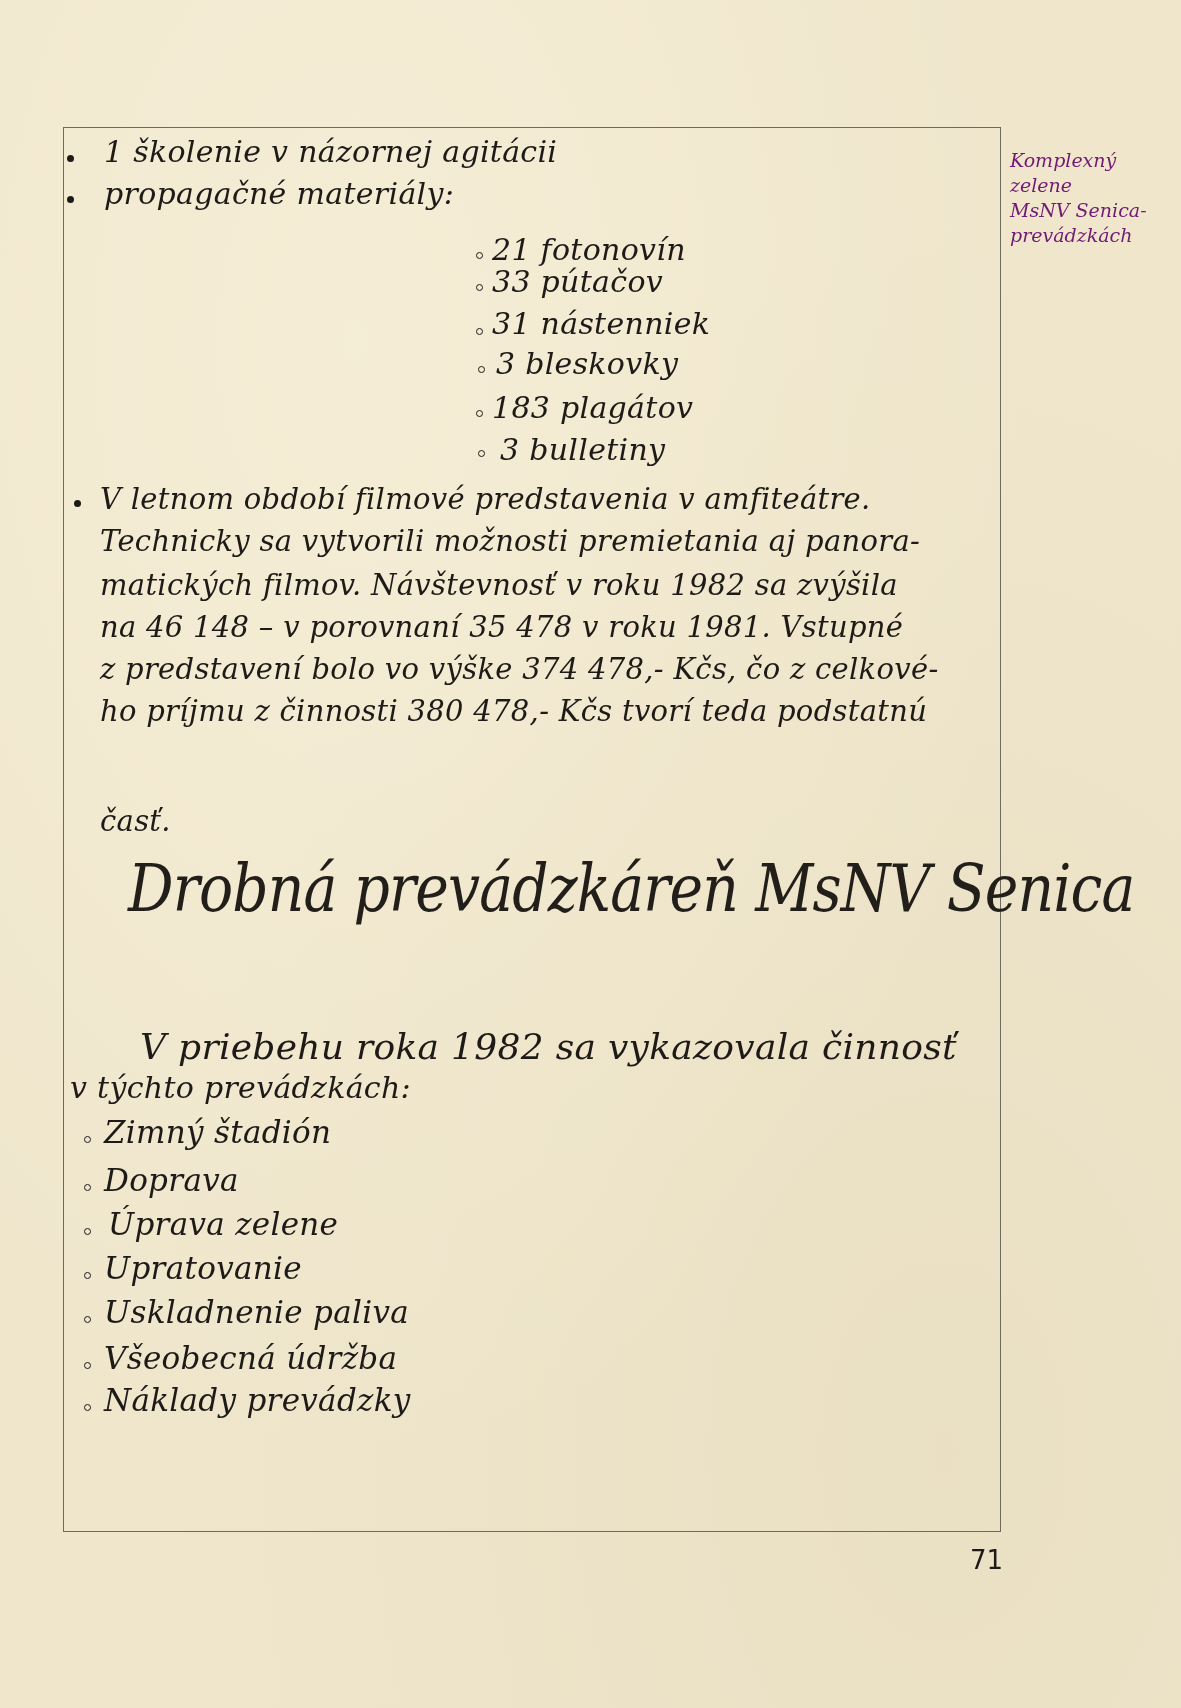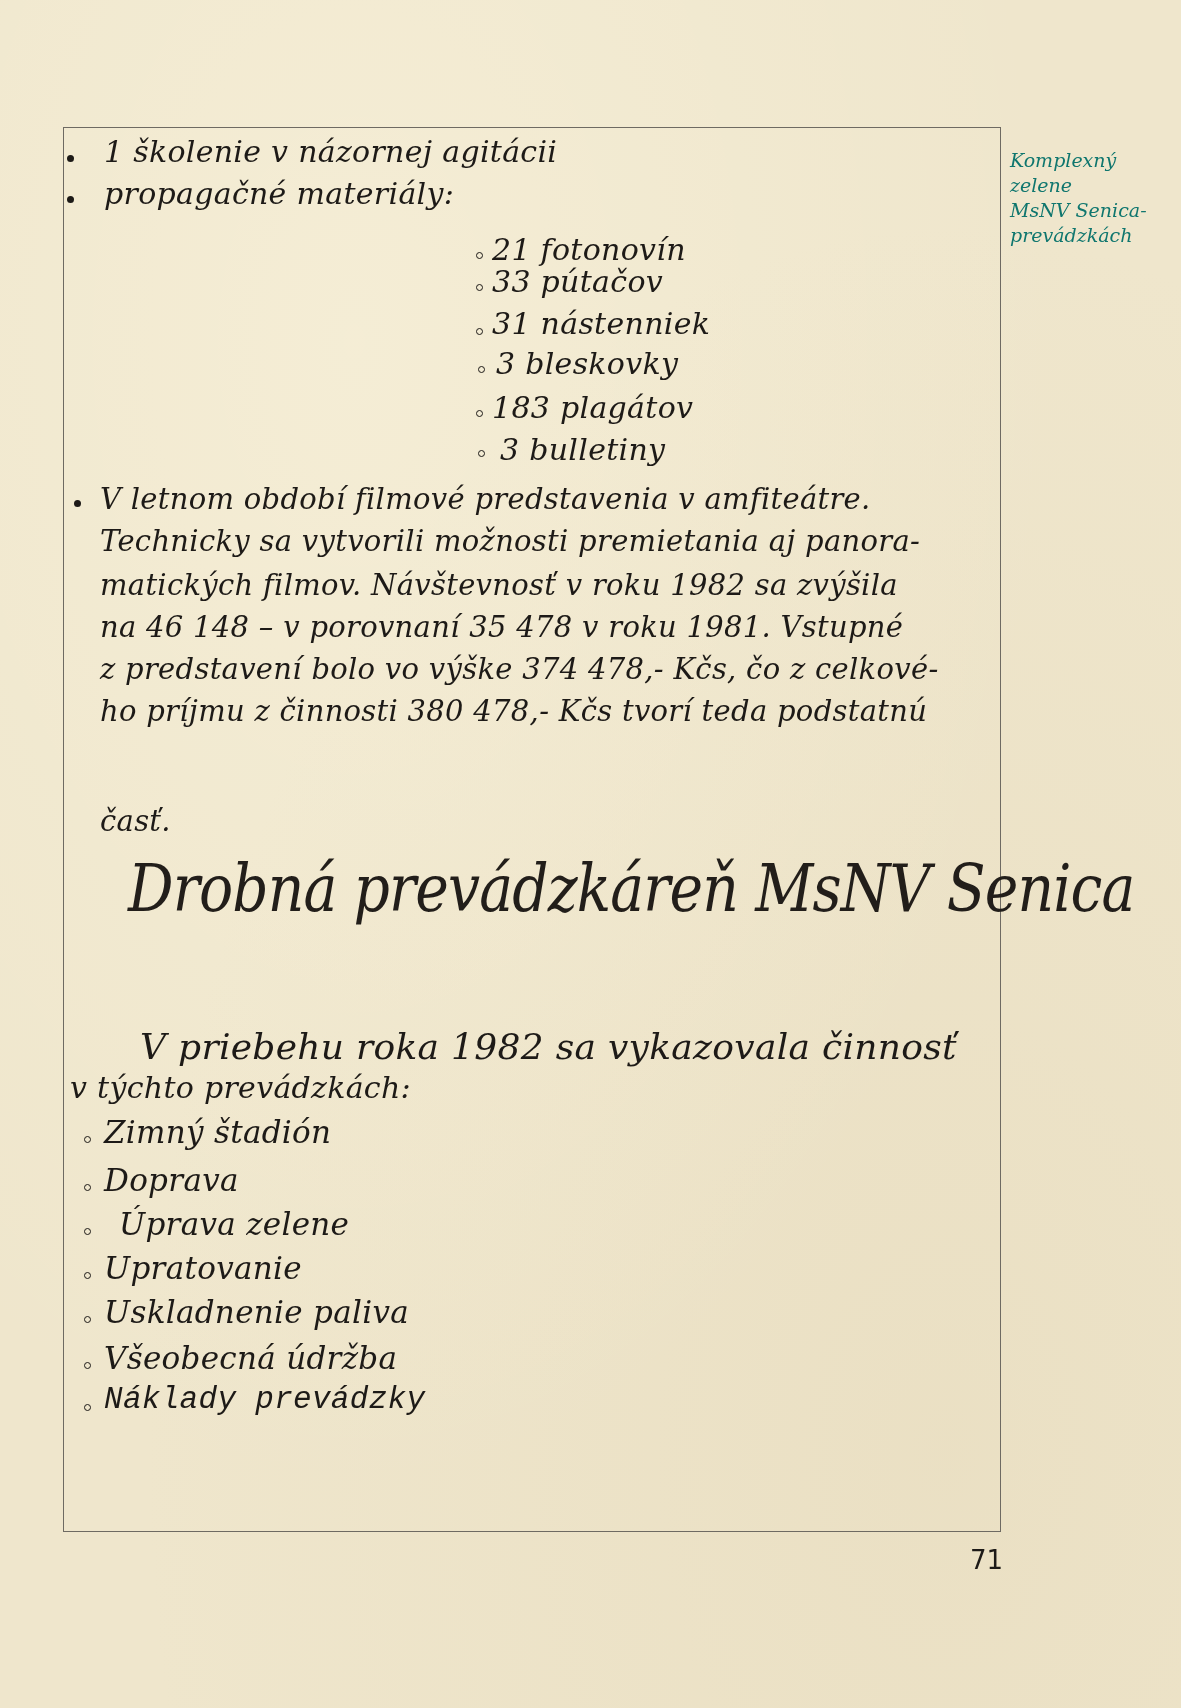--- a/index.html
+++ b/index.html
@@ -85,21 +85,21 @@
     left: 1010px;
     top: 148px;
     width: 170px;
   }
   .margin-note div {
     font-family: "DejaVu Serif", serif;
     font-style: italic;
     font-size: 19px;
     line-height: 25px;
     white-space: nowrap;
-    color: #0f766e;
+    color: #701a75;
   }
 </style>
 </head>
 <body>
 
 <div class="page-bg"></div>
 
 <div class="frame"></div>
 
 <div class="margin-note">
@@ -147,27 +147,27 @@
 <span class="hand para" style="left:140px; top:1026px; font-size:36px;">V priebehu roka 1982 sa vykazovala činnosť</span>
 <span class="hand para" style="left:70px; top:1070px; font-size:30px;">v týchto prevádzkách:</span>
 
 <span class="ring" style="left:84px; top:1136px;"></span>
 <span class="hand list-text" style="left:104px; top:1114px;">Zimný štadión</span>
 
 <span class="ring" style="left:84px; top:1184px;"></span>
 <span class="hand list-text" style="left:104px; top:1162px;">Doprava</span>
 
 <span class="ring" style="left:84px; top:1228px;"></span>
-<span class="hand list-text" style="left:119px; top:1206px;">Úprava zelene</span>
+<span class="hand list-text" style="left:108px; top:1206px;">Úprava zelene</span>
 
 <span class="ring" style="left:84px; top:1272px;"></span>
 <span class="hand list-text" style="left:104px; top:1250px;">Upratovanie</span>
 
 <span class="ring" style="left:84px; top:1316px;"></span>
 <span class="hand list-text" style="left:104px; top:1294px;">Uskladnenie paliva</span>
 
 <span class="ring" style="left:84px; top:1362px;"></span>
 <span class="hand list-text" style="left:104px; top:1340px;">Všeobecná údržba</span>
 
 <span class="ring" style="left:84px; top:1404px;"></span>
-<span class="hand list-text" style="left:104px; top:1382px;font-family:Liberation Mono, monospace;">Náklady prevádzky</span>
+<span class="hand list-text" style="left:104px; top:1382px;">Náklady prevádzky</span>
 
 <span class="pagenum">71</span>
 
 </body></html>

